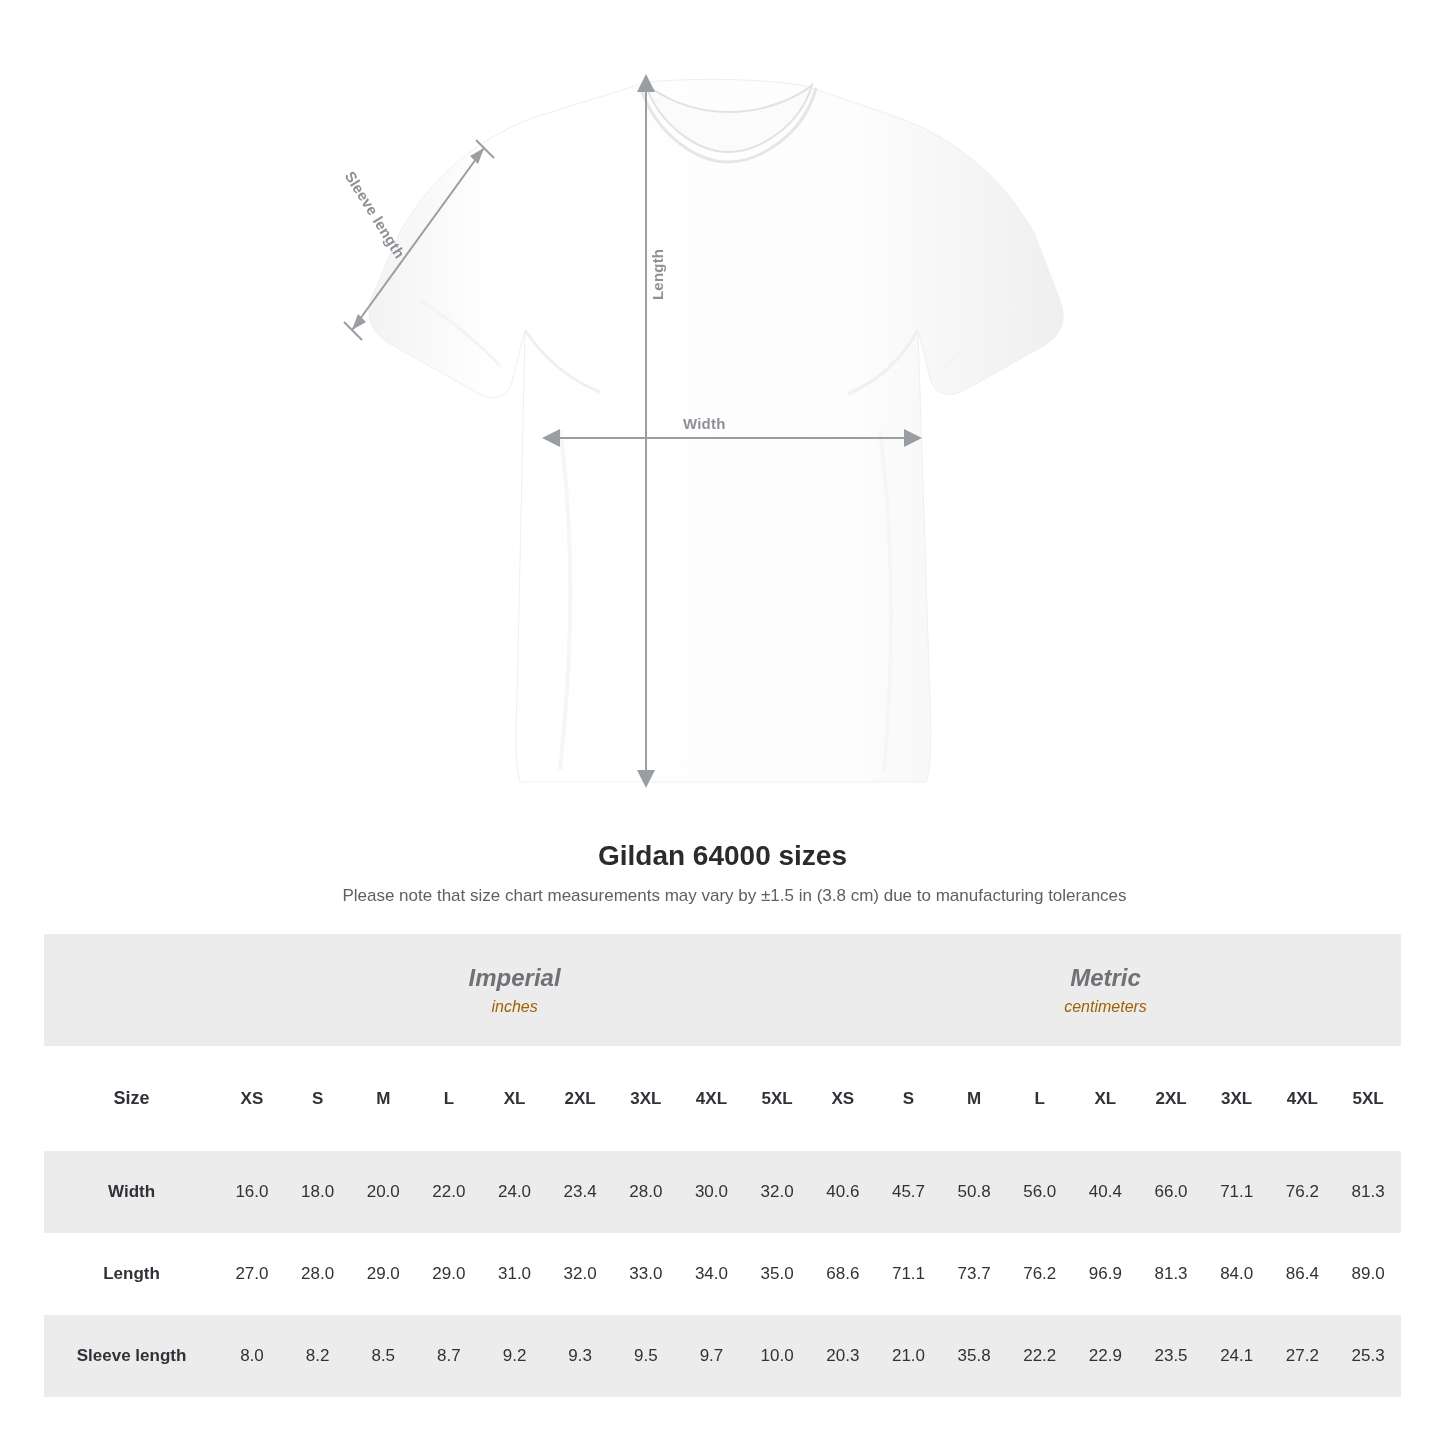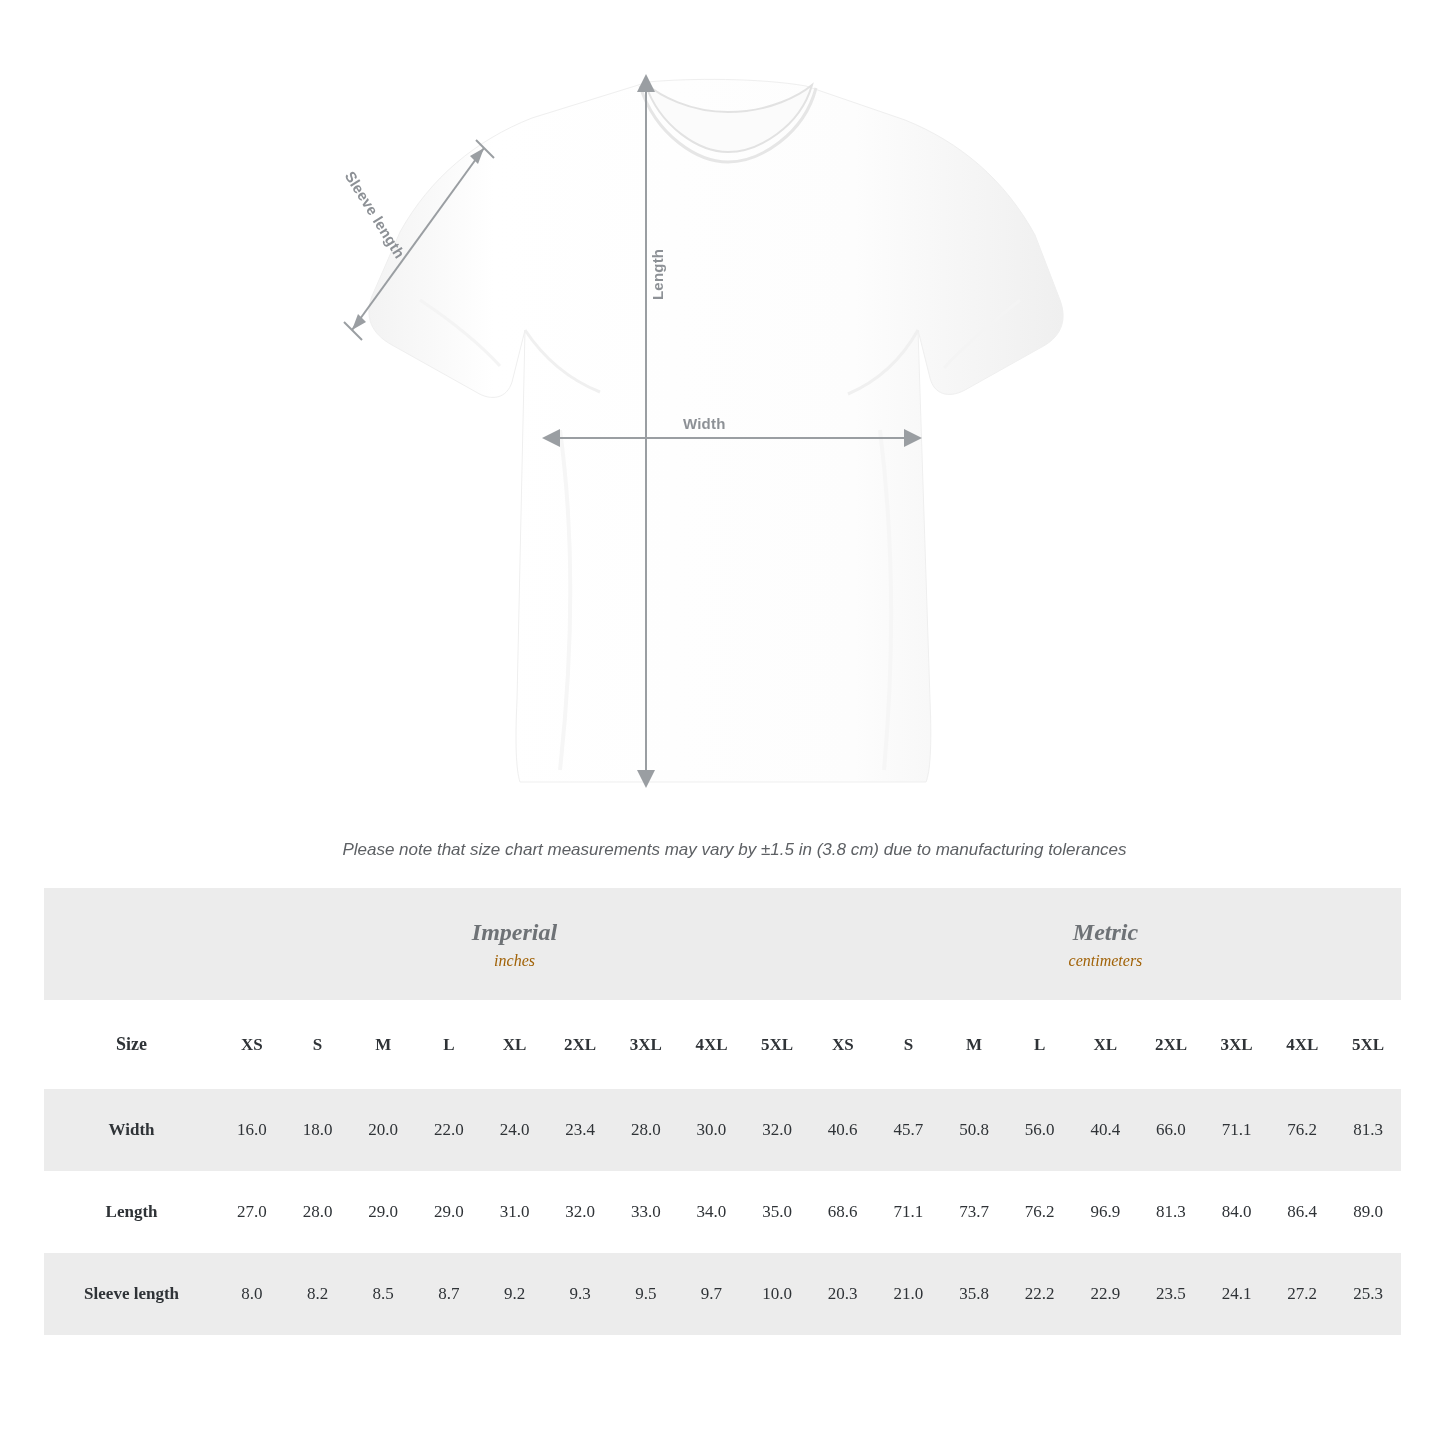--- a/index.html
+++ b/index.html
@@ -60,30 +60,28 @@
     margin-top: 10px;
   }
   .chart-title {
     font-size: 28px;
     font-weight: bold;
     color: #2b2b2b;
     margin: 0 0 14px 0;
   }
   .chart-note {
     font-size: 17px;
-    font-style: italic;
     color: #5d6064;
     margin: 0;
     padding-left: 24px;
   }
 
   
   .table-wrap {
     margin: 28px 44px 4px 44px;
-    font-family: Liberation Serif, serif;
   }
   table.size-table {
     width: 1357px;
     border-collapse: collapse;
     table-layout: fixed;
   }
   table.size-table th,
   table.size-table td {
     border: none;
     text-align: center;
@@ -108,21 +106,21 @@
   .unit-sub {
     font-size: 16px;
     font-style: italic;
     color: #a16207;
     display: block;
   }
 
   
   .size-row td {
     background: #ffffff;
-    height: 89px;
+    height: 105px;
     font-weight: bold;
     vertical-align: middle;
   }
   .size-row td.rowhead {
     font-weight: bold;
     font-size: 18px;
   }
 
   .data-row td {
     height: 82px;
@@ -214,20 +212,21 @@
         <line x1="476" y1="140" x2="494" y2="158"></line>
       </g>
     </svg>
 
     <div class="dim-label label-sleeve">Sleeve length</div>
     <div class="dim-label label-length">Length</div>
     <div class="dim-label label-width">Width</div>
   </div>
 
   <div class="title-block">
+    <h1 class="chart-title">Gildan 64000 sizes</h1>
     <p class="chart-note">Please note that size chart measurements may vary by ±1.5 in (3.8 cm) due to manufacturing tolerances</p>
   </div>
 
   <div class="table-wrap">
     <table class="size-table">
       <colgroup>
         <col class="c-head">
         <col class="c-cell">
           <col class="c-cell">
           <col class="c-cell">

